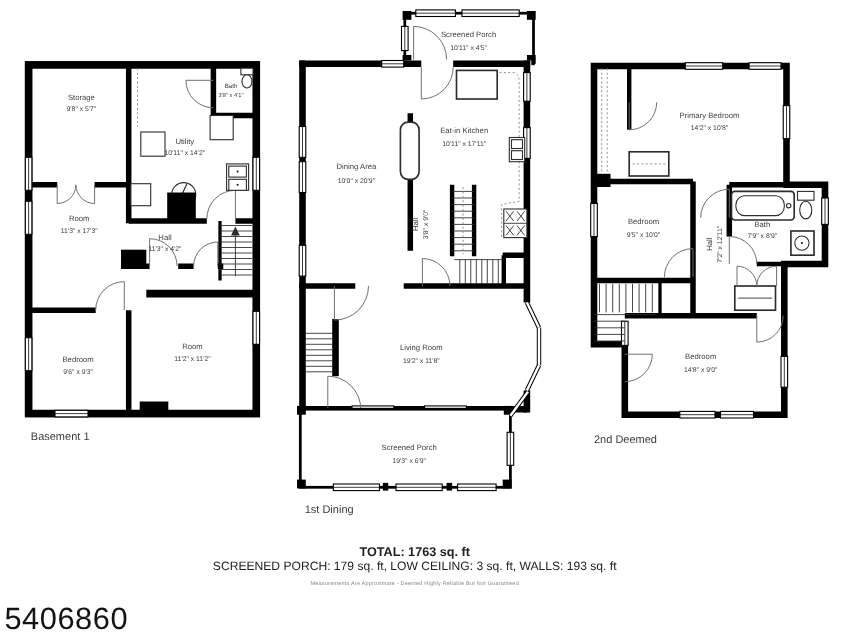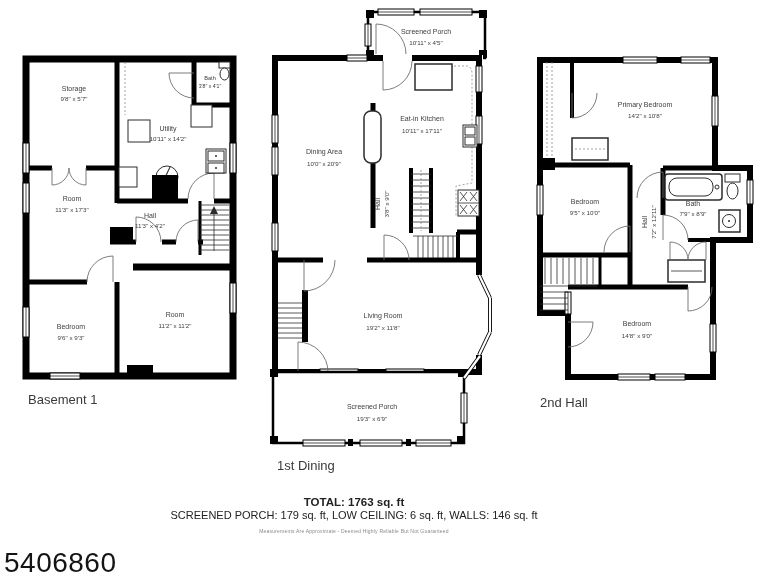--- a/index.html
+++ b/index.html
@@ -6,22 +6,22 @@
   body{
     width:768px;height:576px;position:relative;background:#ffffff;
     font-family:"Liberation Sans", sans-serif;overflow:hidden;
   }
   svg.plan{position:absolute;}
   svg text{font-family:"Liberation Sans", sans-serif;fill:var(--room-text,#3d3d3d);}
   .rn{font-size:7px;text-anchor:middle;}
   .rd{font-size:6.2px;text-anchor:middle;}
   .rn-sm{font-size:5.6px;text-anchor:middle;}
   .rd-sm{font-size:5.2px;text-anchor:middle;}
-  .floor-label{position:absolute;font-size:13px;color:#3a3a3a;}
-  .footer{position:absolute;left:0;top:495px;width:708px;text-align:center;color:#222;}
+  .floor-label{position:absolute;font-size:10px;color:#3a3a3a;}
+  .footer{position:absolute;left:0;top:495px;width:708px;text-align:center;color:#222;padding-left:23px;}
   .ft-total{font-size:11.5px;font-weight:bold;line-height:14px;}
   .ft-line{font-size:11px;line-height:13px;}
   .ft-disc{font-size:5px;color:var(--disc-text,#8a8a8a);margin-top:6px;letter-spacing:.2px;}
   .mls{position:absolute;left:4px;top:547px;font-size:28px;color:#141414;letter-spacing:.5px;}
   .wall{stroke:var(--wall,#000);fill:none;}
   .door{stroke:#6e6e6e;stroke-width:.9;fill:none;}
   .fix{stroke:#2d2d2d;fill:#fff;}
   .tread{stroke:#2d2d2d;stroke-width:.8;fill:none;}
   .win{fill:#fff;stroke:#000;stroke-width:1;}
   .winline{stroke:#000;stroke-width:.7;}
@@ -371,21 +371,21 @@
     <text class="rd" x="123" y="170" transform="rotate(-90 123 170)">7'2" x 12'11"</text>
     <text class="rn" x="160" y="154">Bath</text>
     <text class="rd" x="160" y="164">7'9" x 8'9"</text>
     <text class="rn" x="104" y="274">Bedroom</text>
     <text class="rd" x="104" y="286">14'8" x 9'0"</text>
   </g>
 </svg>
 
 <div class="floor-label" style="left:28px;top:392px">Basement 1</div>
 <div class="floor-label" style="left:277px;top:458px">1st Dining</div>
-<div class="floor-label" style="left:540px;top:395px">2nd Hall</div>
+<div class="floor-label" style="left:540px;top:395px">2nd Deemed</div>
 
 <div class="footer">
   <div class="ft-total">TOTAL: 1763 sq. ft</div>
-  <div class="ft-line">SCREENED PORCH: 179 sq. ft, LOW CEILING: 6 sq. ft, WALLS: 146 sq. ft</div>
+  <div class="ft-line">SCREENED PORCH: 179 sq. ft, LOW CEILING: 3 sq. ft, WALLS: 193 sq. ft</div>
   <div class="ft-disc">Measurements Are Approximate - Deemed Highly Reliable But Not Guaranteed</div>
 </div>
 
 <div class="mls">5406860</div>
 
 </body></html>

